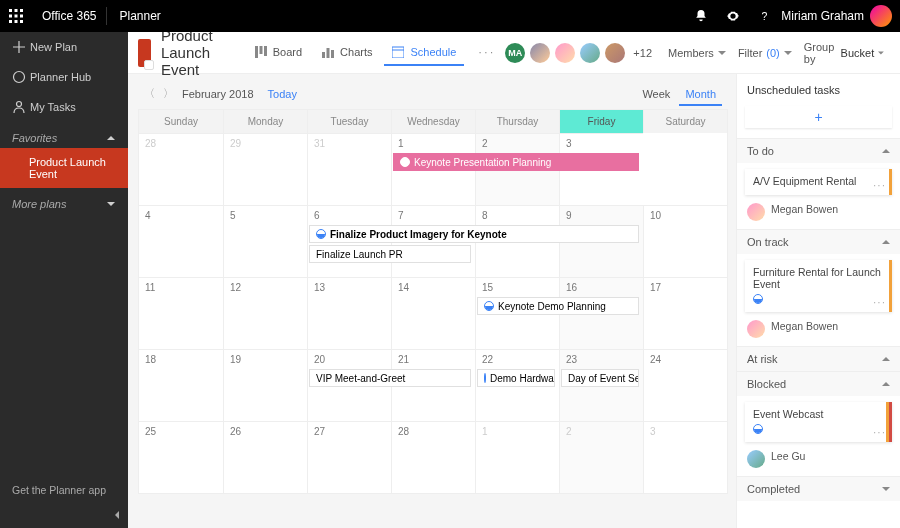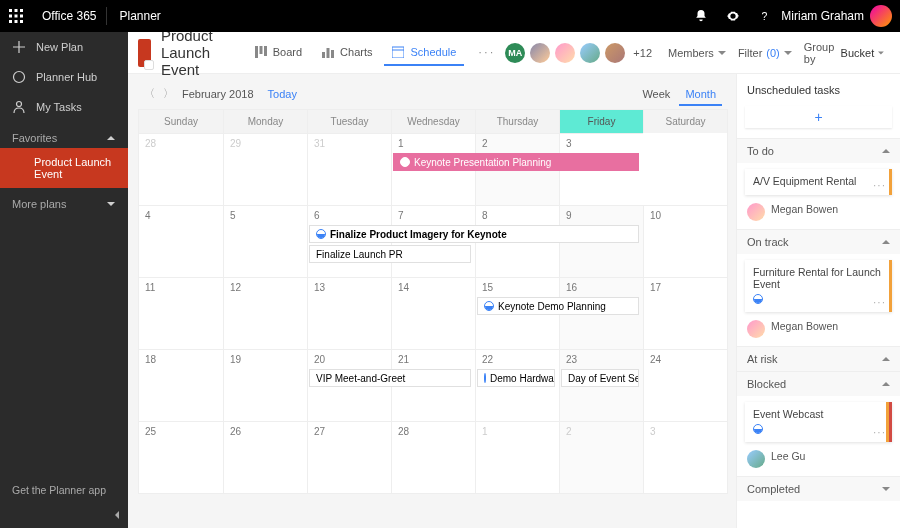--- a/index.html
+++ b/index.html
@@ -14,25 +14,25 @@
   .topbar .app { padding: 0 12px; font-size: 12px; }
   .topbar .spacer { flex:1; }
   .topbar .icon-btn { width:32px; height:32px; display:flex; align-items:center; justify-content:center; cursor:pointer; }
   .topbar .icon-btn svg { width:14px; height:14px; fill:#fff; }
   .topbar .user { display:flex; align-items:center; gap:6px; padding-right:8px; }
   .topbar .avatar { width:22px; height:22px; border-radius:50%; background:linear-gradient(135deg,#e0a,#f90); }
 
   
   .shell { display:flex; height: calc(528px - 32px); }
   .leftnav { width:128px; background:#2b2b2b; color:#cfcfcf; font-size:11px; display:flex; flex-direction:column; position:relative; }
-  .nav-item { display:flex; align-items:center; gap:10px; padding:8px 12px; cursor:pointer; }
+  .nav-item { display:flex; align-items:center; gap:4px; padding:8px 12px; cursor:pointer; }
   .nav-item svg { width:14px; height:14px; stroke:#cfcfcf; fill:none; }
   .nav-item.selected { background:#c7381f; color:#fff; }
   .nav-item.selected .plan-icon { background:#c7381f; }
-  .nav-head { display:flex; align-items:center; justify-content:space-between; padding:10px 12px 4px; font-size:11px; color:#aaa; }
+  .nav-head { display:flex; align-items:center; justify-content:space-between; padding:10px 12px 4px; font-size:11px; color:#aaa;font-style:italic; }
   .nav-head svg { width:10px; height:10px; fill:#cfcfcf; }
   .plan-icon { width:16px; height:16px; border-radius:2px; background:#c7381f; display:inline-block; }
   .nav-foot { margin-top:auto; padding:10px 12px; font-size:10.5px; color:#aaa; cursor:pointer; }
   .nav-chev { text-align:right; padding:4px 6px 6px; }
 
   
   .main { flex:1; display:flex; flex-direction:column; background:#f5f5f5; overflow:hidden; }
   .planhdr { height:42px; background:#fff; display:flex; align-items:center; padding:0 10px; font-size:11px; color:#555; border-bottom:1px solid #eee; }
   .planhdr .plan-logo { width:28px; height:28px; background:#c7381f; border-radius:2px; position:relative; margin-right:10px; }
   .planhdr .plan-logo .lock { position:absolute; right:-3px; bottom:-3px; width:10px; height:10px; background:#fff; border-radius:2px; border:1px solid #ddd; }

